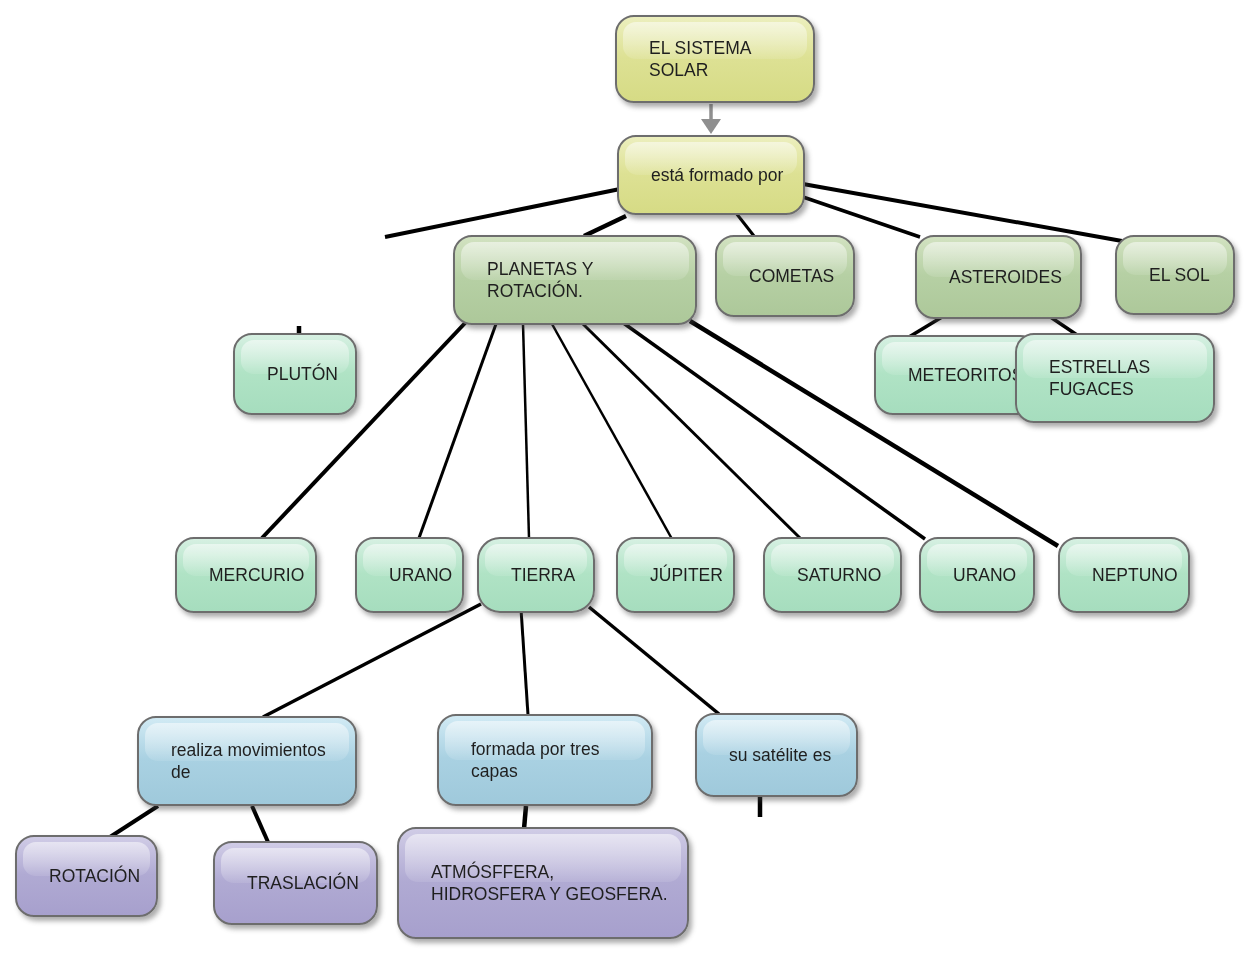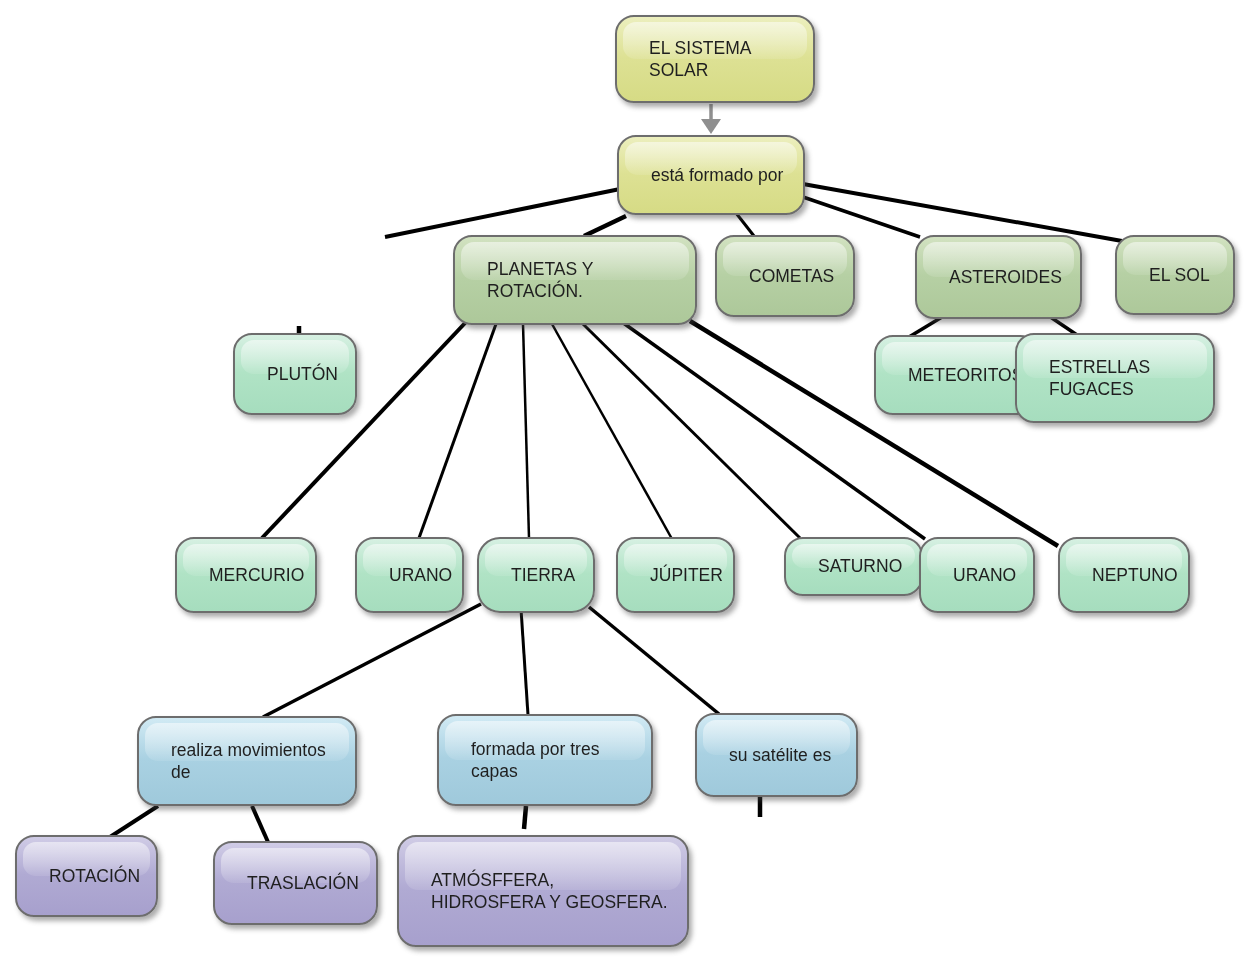--- a/index.html
+++ b/index.html
@@ -114,21 +114,21 @@
     </div>
     <div class="node n-mint" style="left: 355px; top: 537px; width: 109px; height: 76px;">
       <span class="lbl">URANO</span>
     </div>
     <div class="node n-mint" style="left: 477px; top: 537px; width: 118px; height: 76px; border-radius: 23px;">
       <span class="lbl">TIERRA</span>
     </div>
     <div class="node n-mint" style="left: 616px; top: 537px; width: 119px; height: 76px; border-radius: 19px;">
       <span class="lbl">JÚPITER</span>
     </div>
-    <div class="node n-mint" style="left: 784px; top: 537px; width: 139px; height: 59px;">
+    <div class="node n-mint" style="left: 763px; top: 537px; width: 139px; height: 76px;">
       <span class="lbl">SATURNO</span>
     </div>
     <div class="node n-mint" style="left: 919px; top: 537px; width: 116px; height: 76px;">
       <span class="lbl">URANO</span>
     </div>
     <div class="node n-blue" style="left: 137px; top: 716px; width: 220px; height: 90px;">
       <span class="lbl">realiza movimientos
 de</span>
     </div>
     <div class="node n-mint" style="left: 1058px; top: 537px; width: 132px; height: 76px;">
@@ -140,17 +140,17 @@
     </div>
     <div class="node n-blue" style="left: 695px; top: 713px; width: 163px; height: 84px;">
       <span class="lbl">su satélite es</span>
     </div>
     <div class="node n-purple" style="left: 15px; top: 835px; width: 143px; height: 82px;">
       <span class="lbl">ROTACIÓN</span>
     </div>
     <div class="node n-purple" style="left: 213px; top: 841px; width: 165px; height: 84px;">
       <span class="lbl">TRASLACIÓN</span>
     </div>
-    <div class="node n-purple" style="left: 397px; top: 827px; width: 292px; height: 112px; margin-top: 8px;">
+    <div class="node n-purple" style="left: 397px; top: 827px; width: 292px; height: 112px;">
       <span class="lbl">ATMÓSFFERA,
 HIDROSFERA Y GEOSFERA.</span>
     </div>
   </div>
 
 </body></html>

